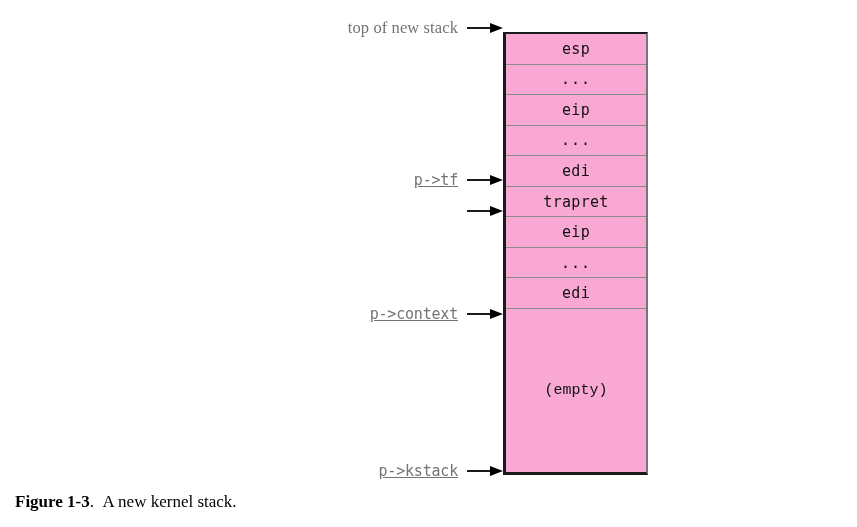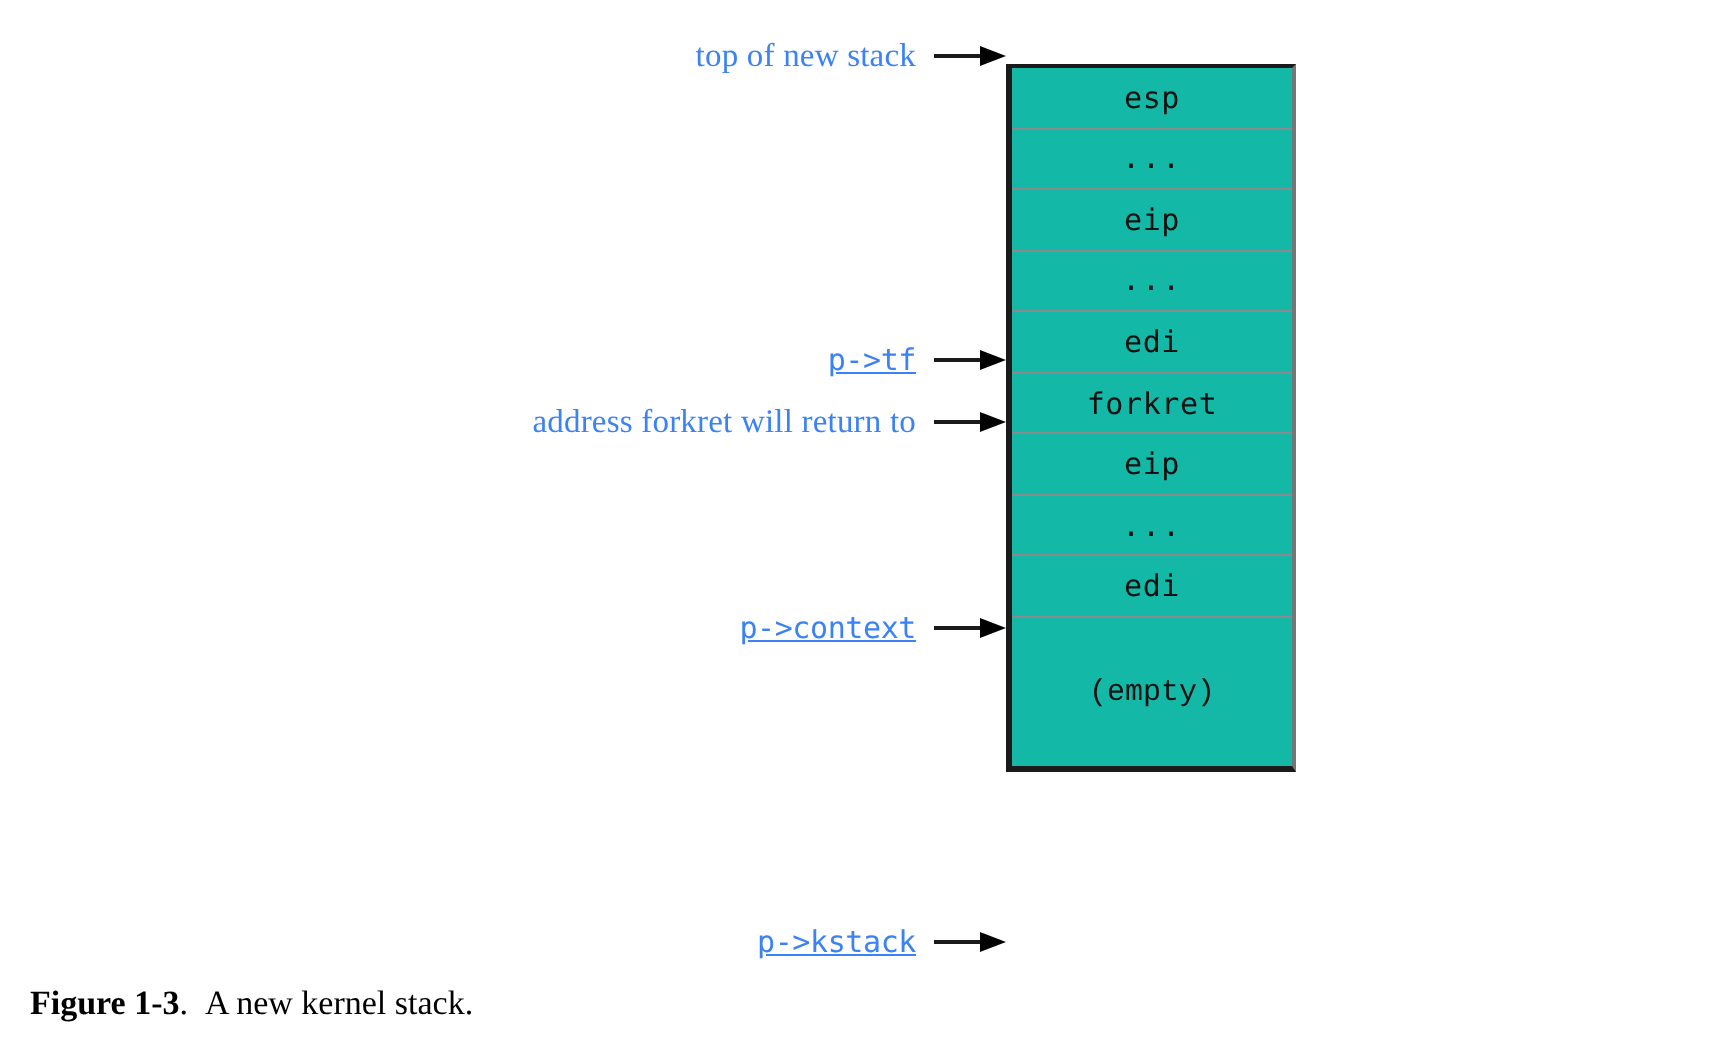--- a/index.html
+++ b/index.html
@@ -16,27 +16,27 @@
     color: #000000;
     -webkit-font-smoothing: antialiased;
   }
 
   
   #stack-box {
     position: absolute;
     left: 503px;
     top: 32px;
     width: 145px;
-    height: 354px;
+    height: 443px;
     box-sizing: border-box;
     border-left: 3px solid #1a1a1a;
     border-top: 2px solid #1a1a1a;
     border-right: 2px solid #767676;
     border-bottom: 3px solid #1a1a1a;
-    background: #14b8a6;
+    background: #f9a8d4;
   }
 
   .stack-rows {
     position: absolute;
     left: 0;
     top: 0;
     width: 100%;
   }
 
   .stack-row {
@@ -75,21 +75,21 @@
     position: absolute;
     height: 20px;
     display: flex;
     align-items: center;
     justify-content: flex-end;
     white-space: nowrap;
   }
   .annotation .ann-label {
     font-size: 16.5px;
     line-height: 1;
-    color: #3b82f6;
+    color: #737373;
   }
   .annotation.serif .ann-label {
     font-family: "Liberation Serif", "DejaVu Serif", serif;
     letter-spacing: 0.1px;
   }
   .annotation.mono .ann-label {
     font-family: "DejaVu Sans Mono", "Liberation Mono", monospace;
     font-size: 15px;
     letter-spacing: -0.2px;
     text-decoration: underline;
@@ -149,21 +149,21 @@
     <div class="stack-row">
       <span>eip</span>
     </div>
     <div class="stack-row dots">
       <span>...</span>
     </div>
     <div class="stack-row">
       <span>edi</span>
     </div>
     <div class="stack-row">
-      <span>forkret</span>
+      <span>trapret</span>
     </div>
     <div class="stack-row">
       <span>eip</span>
     </div>
     <div class="stack-row dots">
       <span>...</span>
     </div>
     <div class="stack-row">
       <span>edi</span>
     </div>
@@ -184,21 +184,20 @@
 
 <div class="annotation mono" style="right:354px; top:170px;">
   <span class="ann-label">p-&gt;tf</span>
   <span class="ann-arrow">
     <span class="shaft"></span>
       <span class="head"></span>
   </span>
 </div>
 
 <div class="annotation serif" style="right:354px; top:201px;">
-  <span class="ann-label">address forkret will return to</span>
   <span class="ann-arrow">
     <span class="shaft"></span>
       <span class="head"></span>
   </span>
 </div>
 
 <div class="annotation mono" style="right:354px; top:304px;">
   <span class="ann-label">p-&gt;context</span>
   <span class="ann-arrow">
     <span class="shaft"></span>

